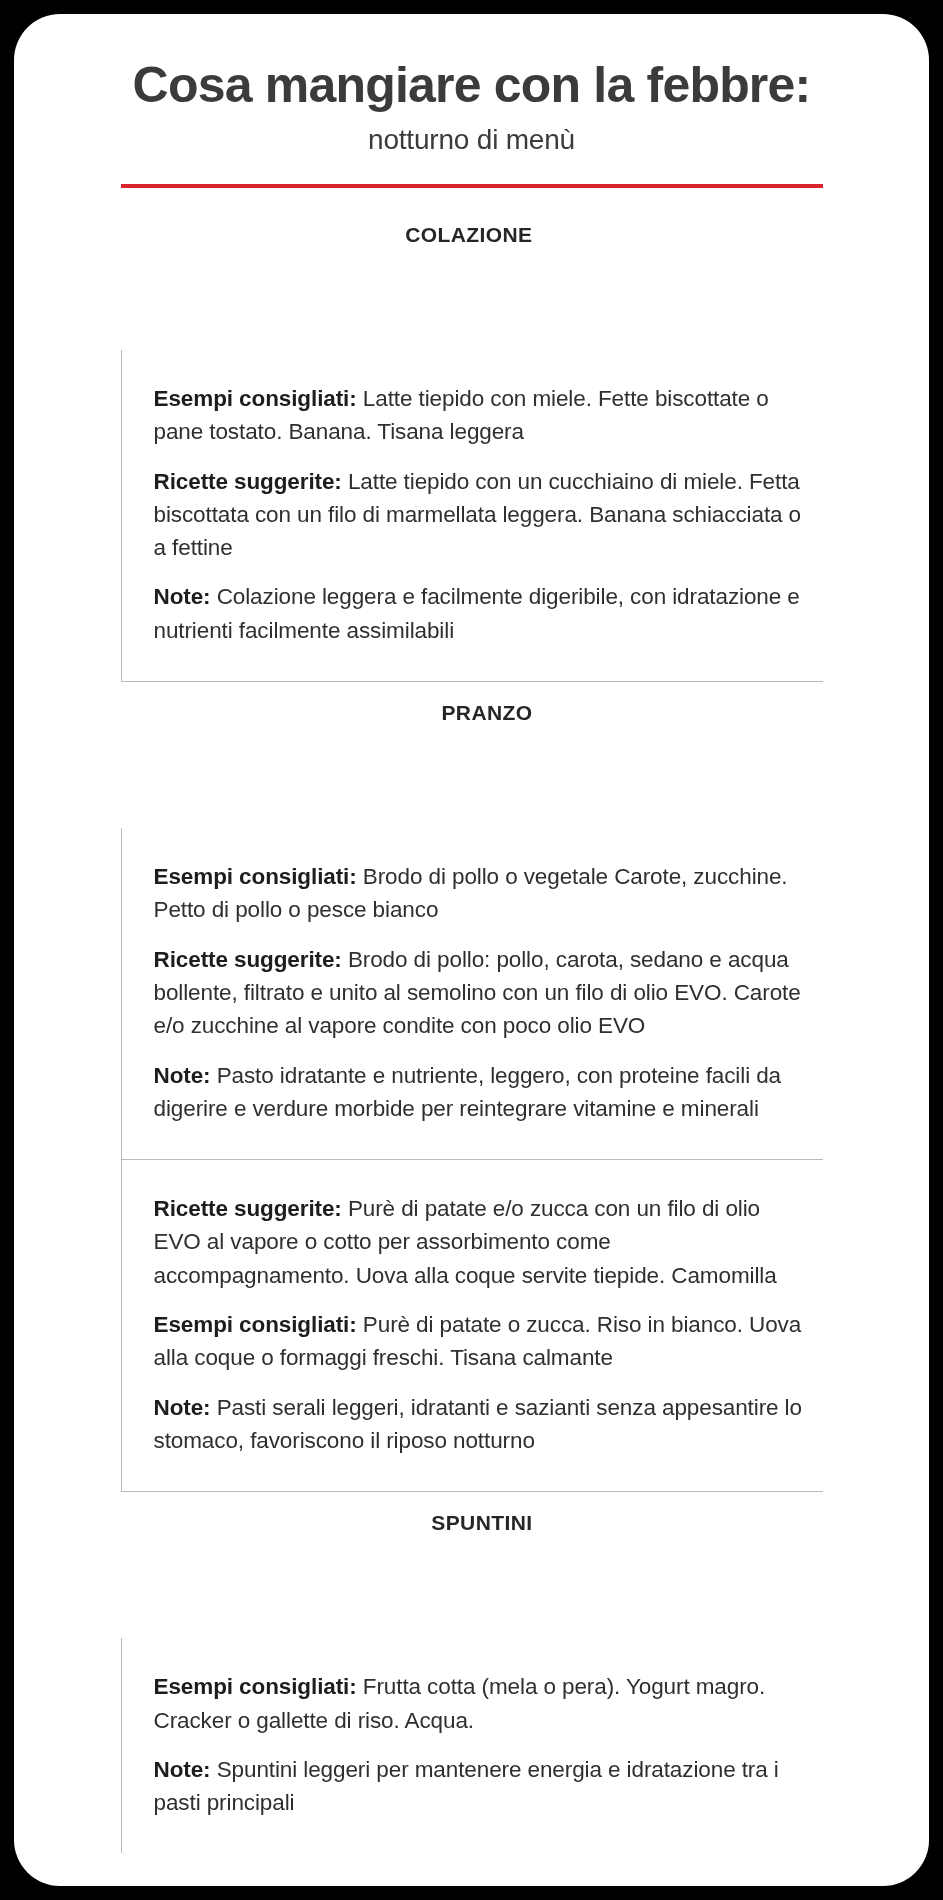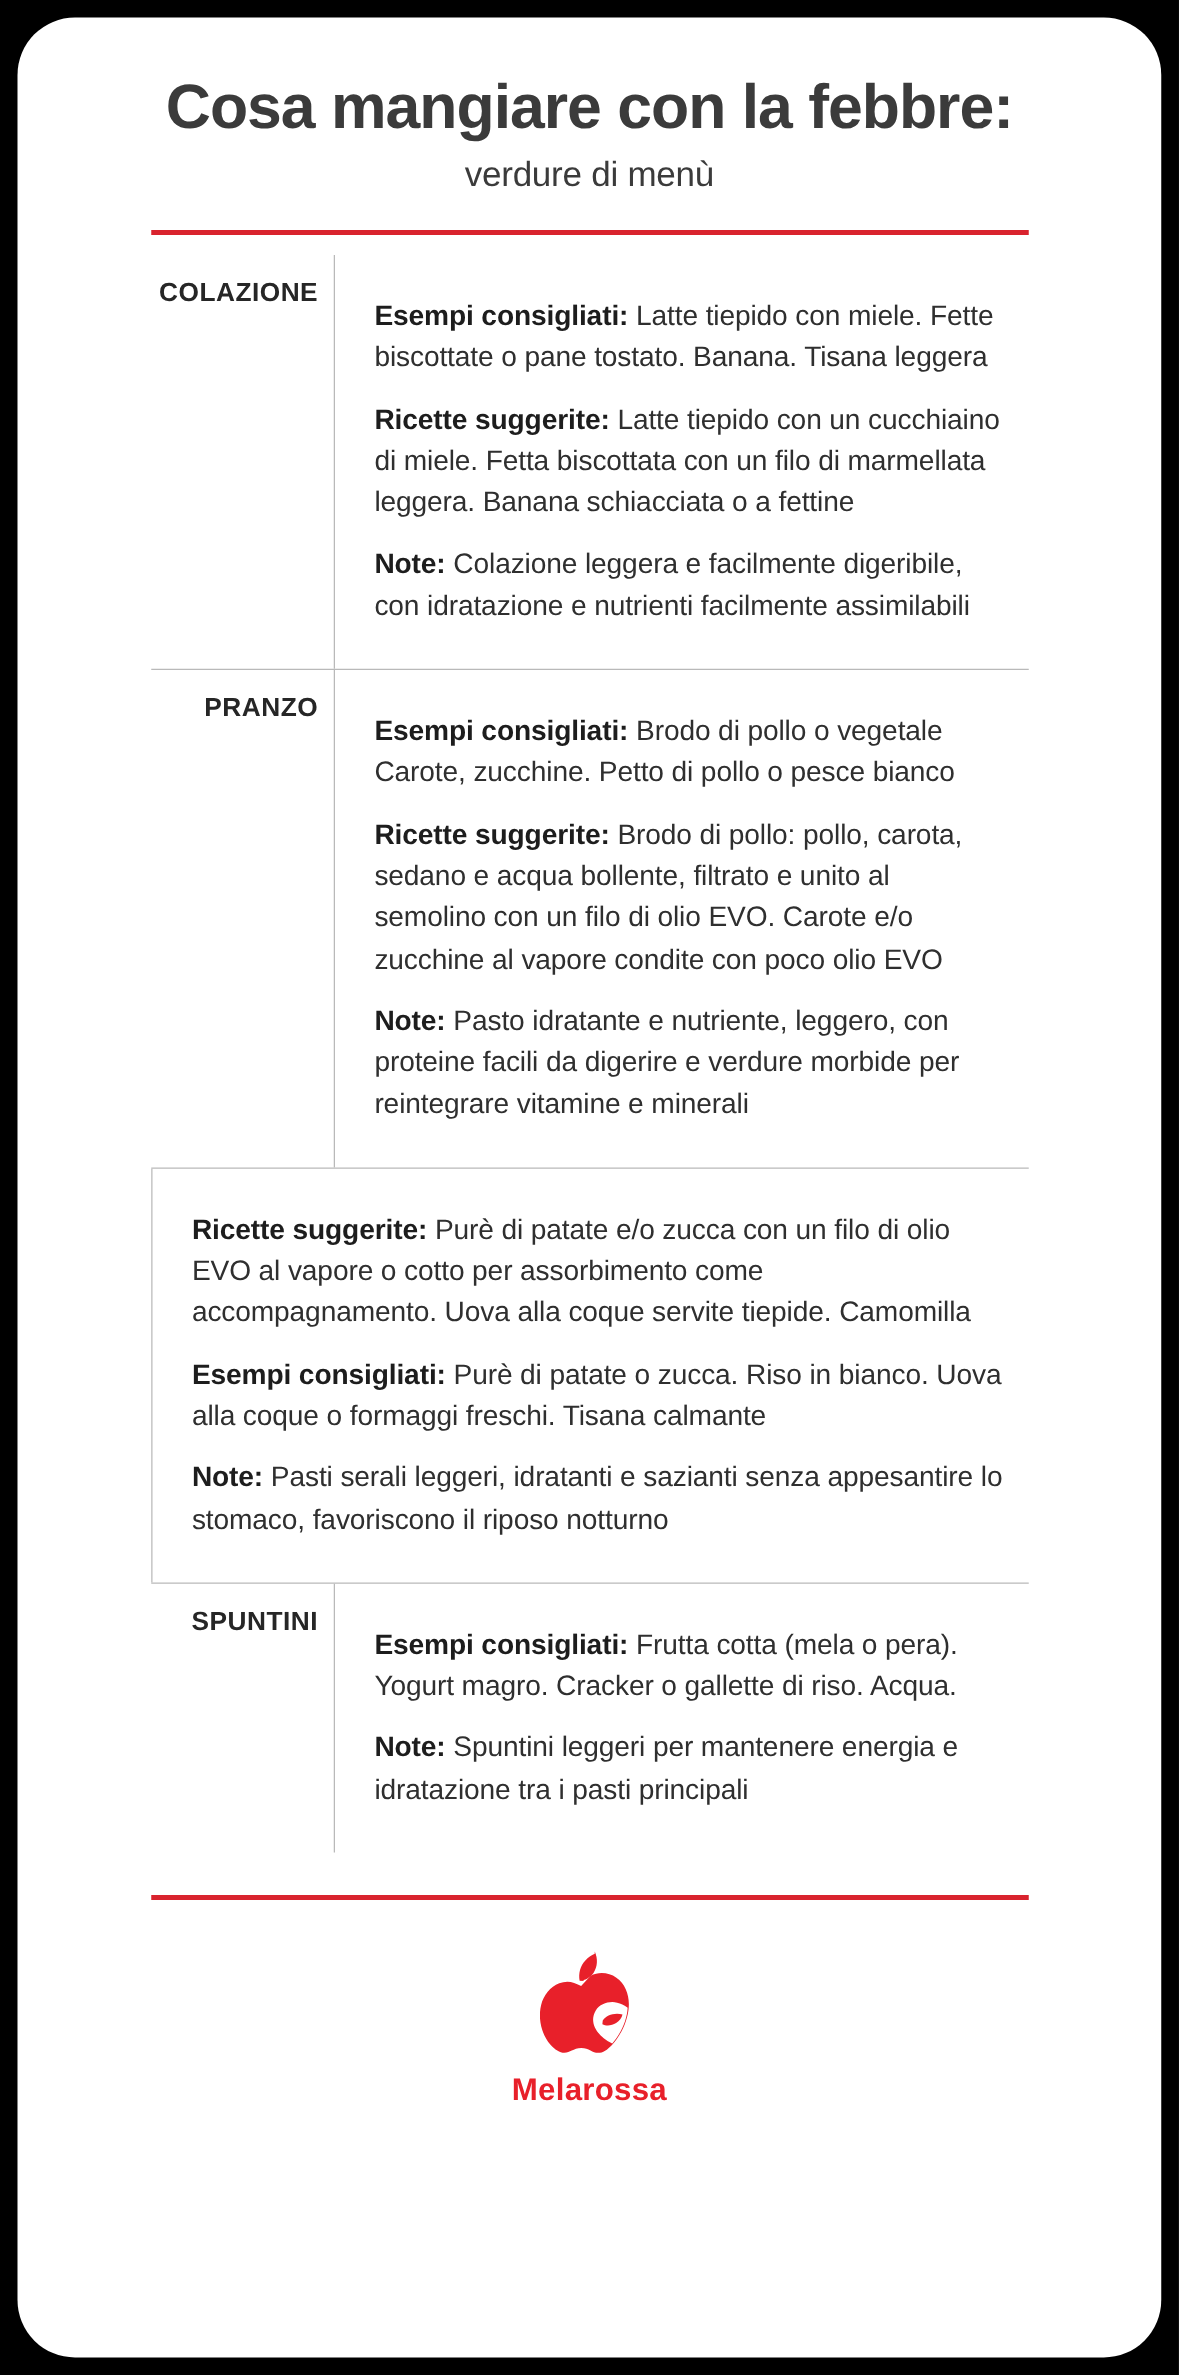--- a/index.html
+++ b/index.html
@@ -67,22 +67,23 @@
   }
 
   
   .table {
     width: 702px;
     margin: 0 auto;
     padding-top: 16px;
   }
   .row {
     display: flex;
-    align-items: flex-start;
+    align-items: center;
     border-bottom: 1px solid #b9b9b9;
+    flex-direction: column;
   }
   .row:last-child {
     border-bottom: none;
   }
   .row-label {
     width: 146px;
     flex: 0 0 146px;
     box-sizing: border-box;
     padding: 18px 12px 18px 0;
     text-align: right;
@@ -128,21 +129,21 @@
   }
 </style>
 </head>
 <body>
 
 <div class="frame">
   <div class="card">
 
     <div class="header">
       <h1 class="title">Cosa mangiare con la febbre:</h1>
-      <div class="subtitle">verdure di menù</div>
+      <div class="subtitle">notturno di menù</div>
     </div>
 
     <div class="rule-red"></div>
 
     <div class="table">
 
       <div class="row">
         <div class="row-label">COLAZIONE</div>
         <div class="row-body">
           <p class="para"><span class="lbl">Esempi consigliati:</span><span> Latte tiepido con miele. Fette biscottate o pane tostato. Banana. Tisana leggera</span></p>

